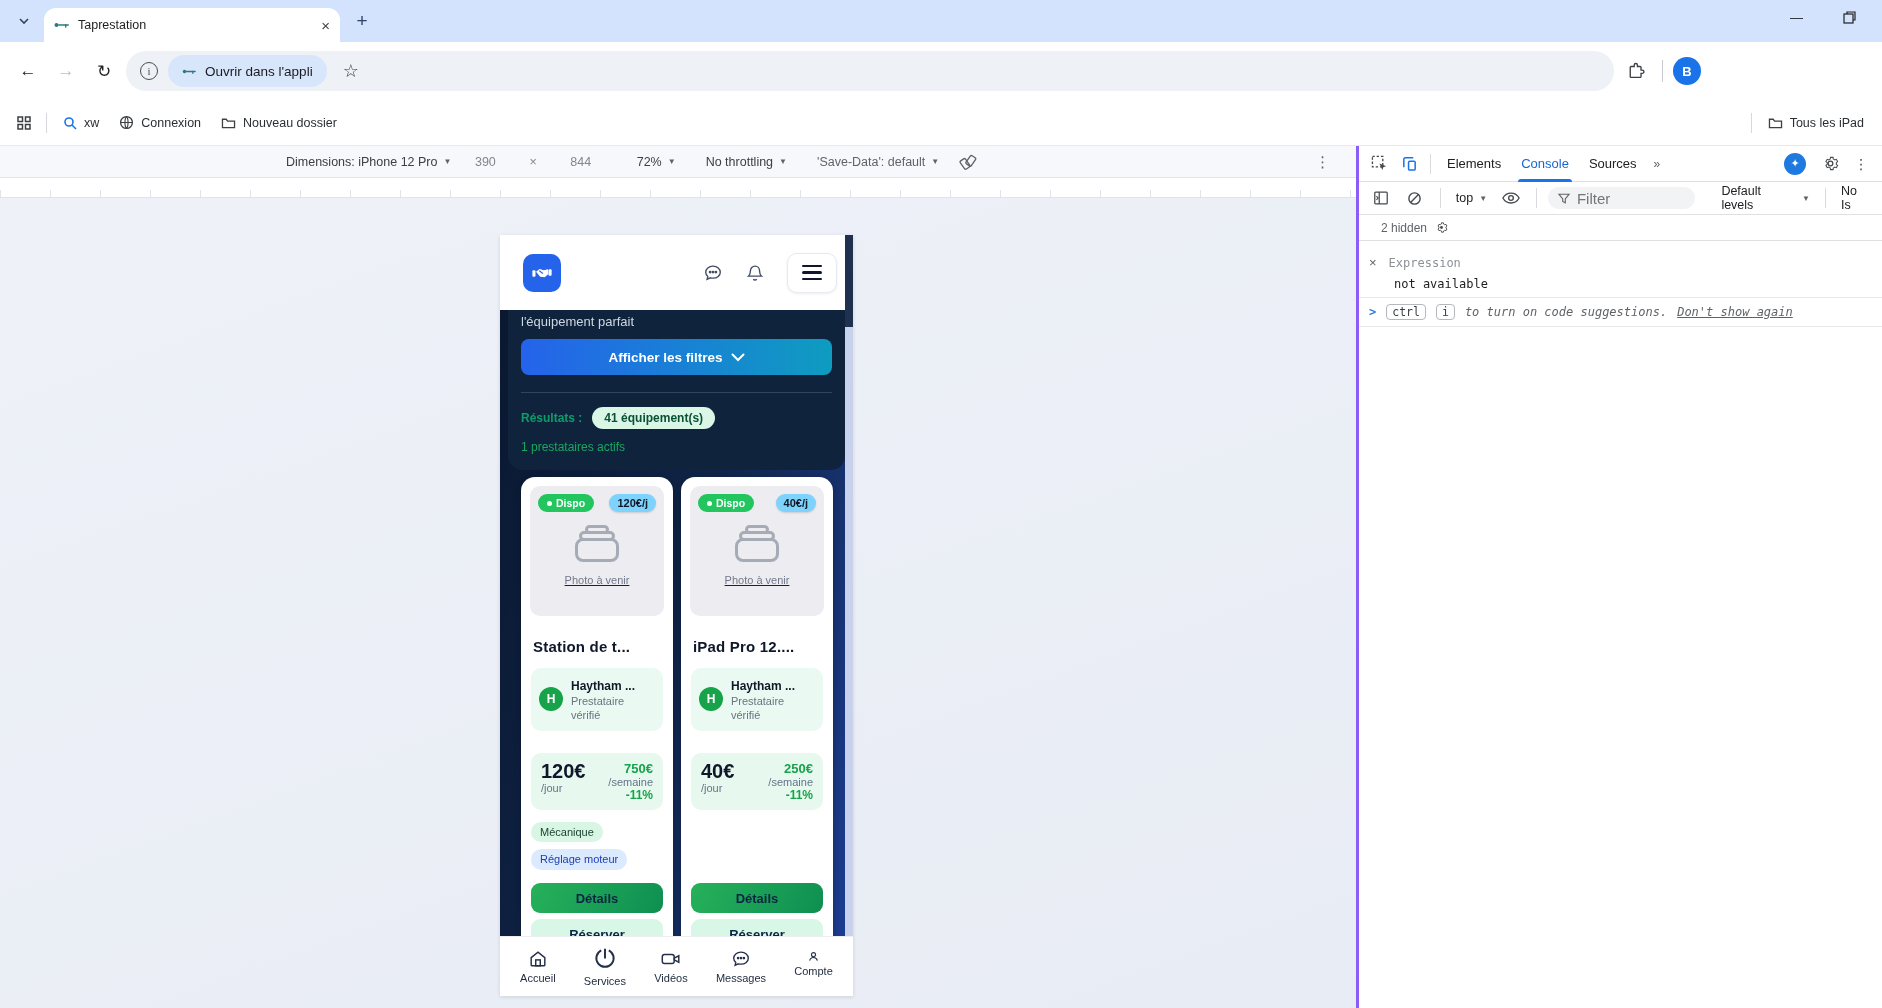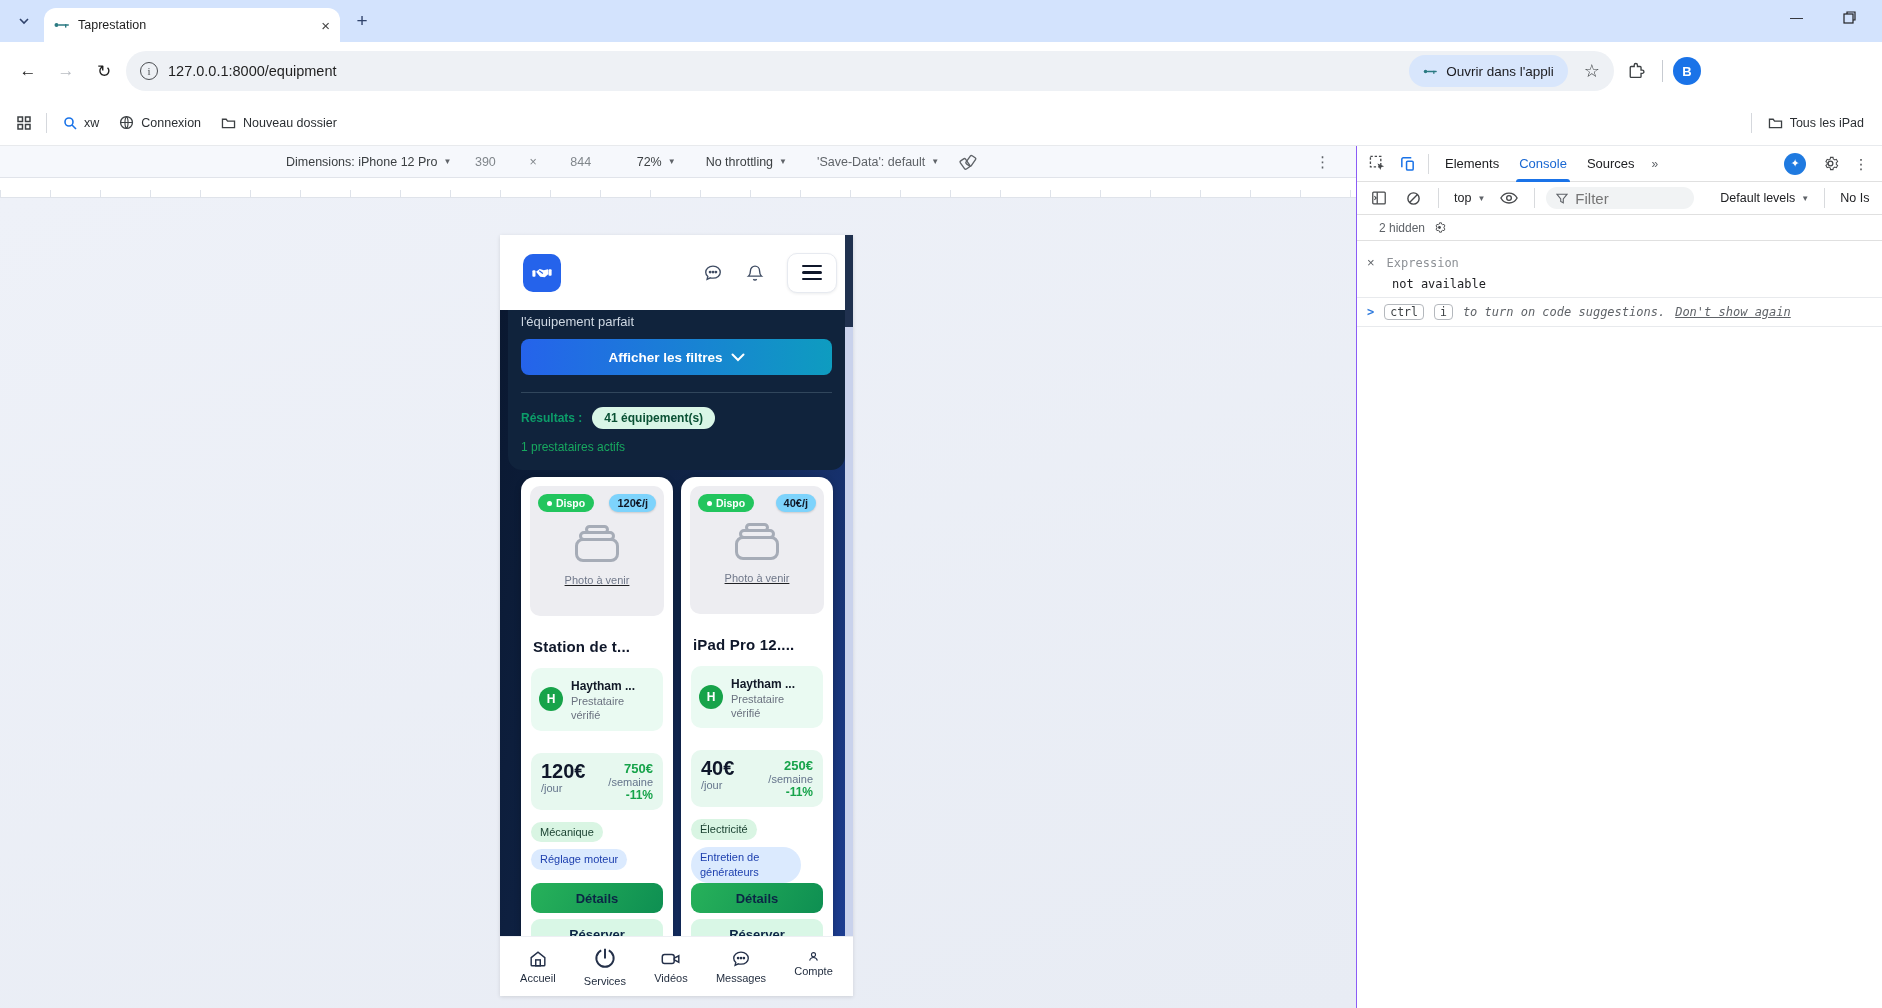--- a/index.html
+++ b/index.html
@@ -93,21 +93,21 @@
   .tag.blue{background:#dbeafe;color:#1e40af;}
   .btn-details{margin:auto 10px 0;height:30px;border-radius:9px;background:linear-gradient(120deg,#27b15a,#0e8f52);color:#0b2545;font-weight:bold;font-size:13px;display:flex;align-items:center;justify-content:center;cursor:pointer;flex:none;}
   .btn-reserve{margin:6px 10px 10px;height:30px;border-radius:9px;background:#d9f7e6;color:#0b2545;font-weight:600;font-size:13px;display:flex;align-items:center;justify-content:center;cursor:pointer;flex:none;}
   .ph-scroll{position:absolute;top:0;right:0;width:8px;bottom:59px;background:#c9d2ec;z-index:3;}
   .ph-thumb{position:absolute;top:0;left:0;right:0;height:92px;background:#20314f;}
   .bottomnav{position:absolute;left:0;right:0;bottom:0;height:59px;background:#fff;box-shadow:0 -1px 0 #edeff3;display:flex;align-items:center;justify-content:space-around;z-index:4;padding:0 6px;}
   .nav-item{display:flex;flex-direction:column;align-items:center;gap:3px;cursor:pointer;color:#243049;}
   .nav-label{font-size:11px;color:#1e293b;}
 
   
-  .devtools{width:526px;background:#fff;border-left:1px solid #8b5cf6;display:flex;flex-direction:column;overflow:hidden;}
+  .devtools{width:526px;background:#fff;border-left:3px solid #8b5cf6;display:flex;flex-direction:column;overflow:hidden;}
   .dt-tabbar{height:36px;border-bottom:1px solid #e0e0e0;display:flex;align-items:center;padding:0 6px;gap:2px;flex:none;}
   .dt-icbtn{width:28px;height:26px;display:flex;align-items:center;justify-content:center;border-radius:4px;cursor:pointer;color:#46484b;}
   .dt-sep{width:1px;height:20px;background:#d8dadd;margin:0 5px;}
   .dt-tab{padding:0 9px;font-size:13px;color:#202124;height:36px;display:flex;align-items:center;cursor:pointer;position:relative;}
   .dt-tab.active{color:#1967d2;}
   .dt-tab.active::after{content:"";position:absolute;left:6px;right:6px;bottom:0;height:3px;background:#1a73e8;border-radius:3px 3px 0 0;}
   .dt-chevrons{font-size:12px;color:#5f6368;padding:0 6px;cursor:pointer;}
   .dt-right{margin-left:auto;display:flex;align-items:center;gap:10px;padding-right:8px;}
   .ai-btn{width:22px;height:22px;border-radius:50%;background:#1f7ae0;color:#fff;font-size:11px;display:flex;align-items:center;justify-content:center;cursor:pointer;}
   .dt-kebab{font-size:14px;color:#46484b;cursor:pointer;letter-spacing:0;}
@@ -156,21 +156,20 @@
     </span>
   </div>
 </div>
 
 <div class="toolbar">
   <div class="navbtn">←</div>
   <div class="navbtn disabled">→</div>
   <div class="navbtn">↻</div>
   <div class="omnibox">
     <span class="omni-info">i</span>
-    <span class="omni-url">127.0.0.1:8000/equipment</span>
     <span class="app-chip">
       <svg width="15" height="9" viewBox="0 0 16 10">
           <circle cx="2.5" cy="5" r="2" fill="#2b7a82"></circle>
           <rect x="4" y="4.2" width="11" height="1.6" rx="0.8" fill="#2b7a82"></rect>
           <rect x="11" y="4.2" width="1.4" height="3.4" fill="#2b7a82"></rect>
         </svg>
       <span>Ouvrir dans l'appli</span>
     </span>
     <span class="star">☆</span>
   </div>
@@ -367,24 +366,20 @@
               </div>
               <div class="price-box">
                 <span><span class="p-day">40€</span>
                 <div class="p-per">/jour</div></span>
                 <span class="p-right">
                   <div class="p-week">250€</div>
                   <div class="p-per">/semaine</div>
                   <div class="p-disc">-11%</div>
                 </span>
               </div>
-              <div class="tags">
-                <span class="tag green">Électricité</span>
-                <span class="tag blue" style="max-width:110px">Entretien de générateurs</span>
-              </div>
               <div class="btn-details">Détails</div>
               <div class="btn-reserve">Réserver</div>
             </div>
           </div>
         </div>
 
         <div class="ph-scroll">
             <div class="ph-thumb"></div>
           </div>
 

